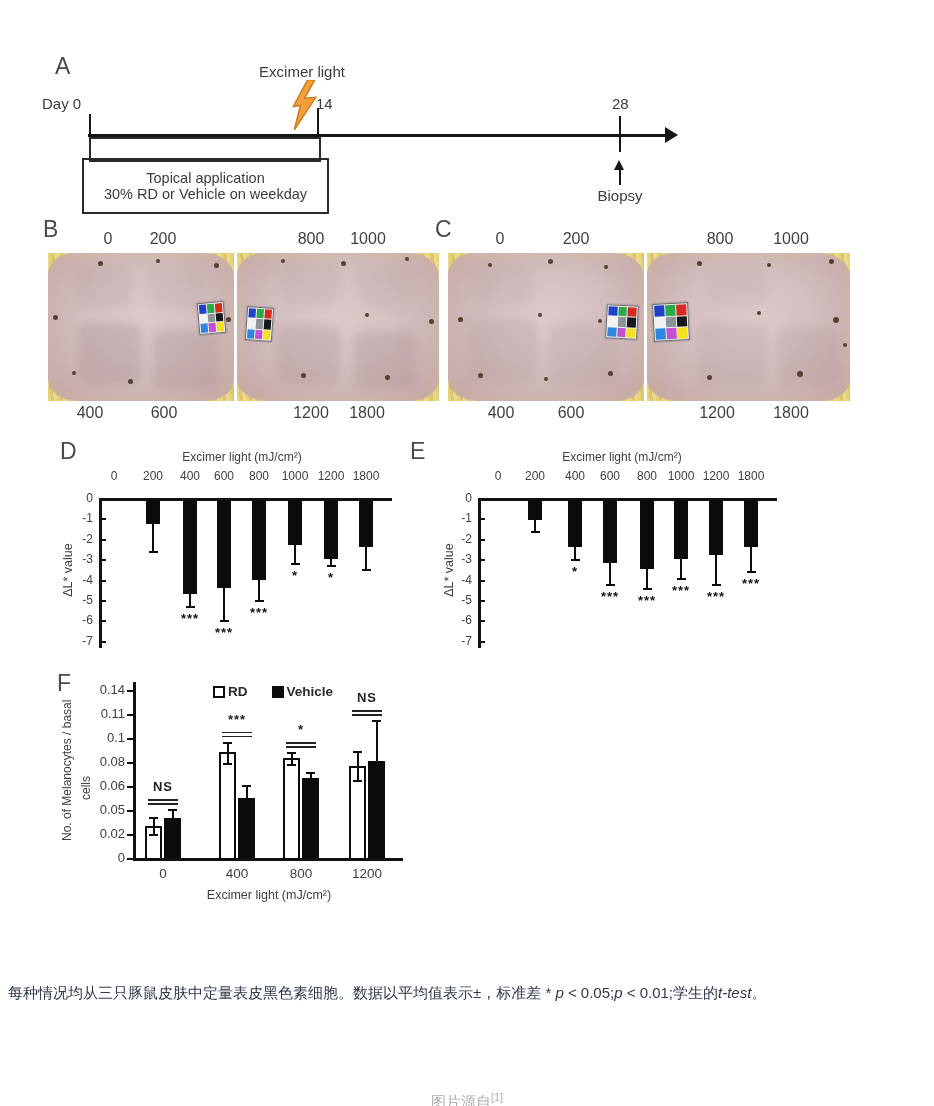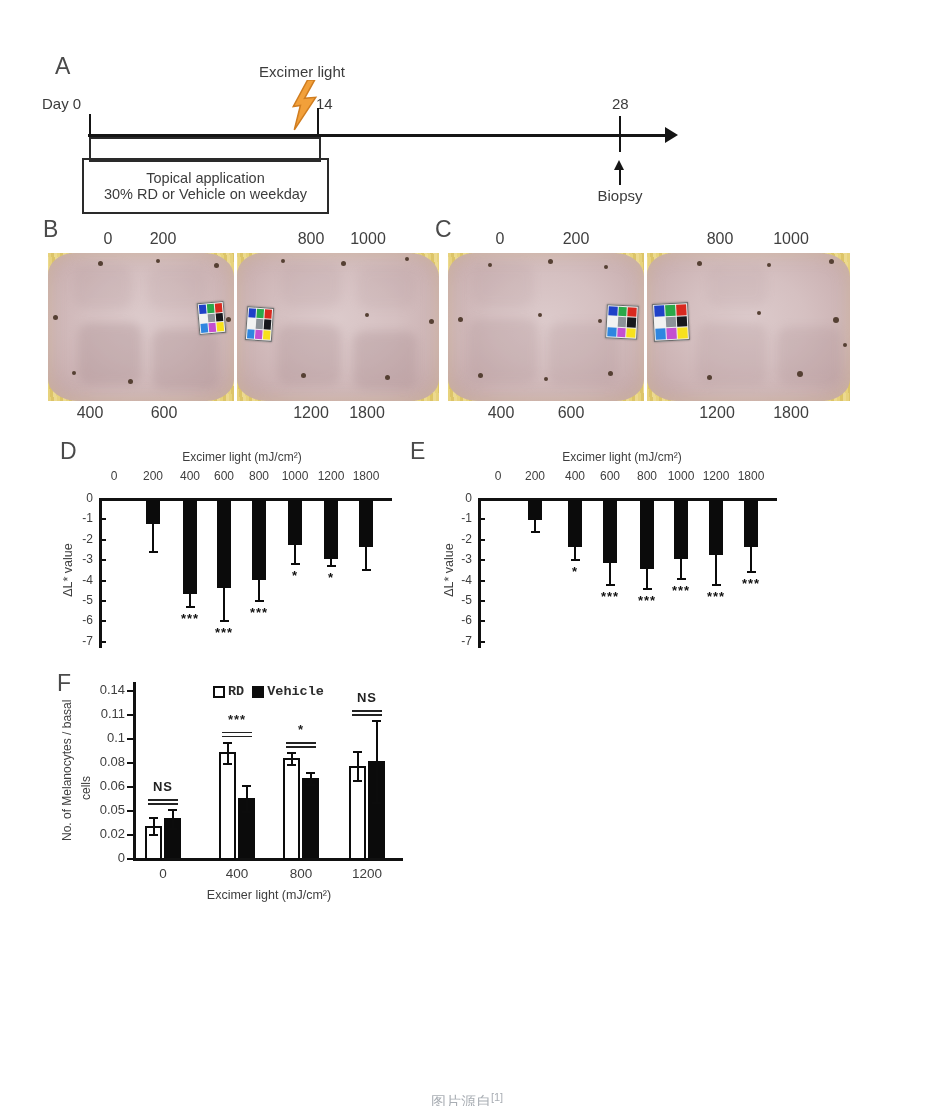--- a/index.html
+++ b/index.html
@@ -301,21 +301,21 @@
       <div class="abs2" style="left: 305px; top: 115.08px; width: 2px; height: 30.56px; background: rgb(11, 11, 11);"></div>
       <div class="abs2" style="left: 301.5px; top: 145.64px; width: 9px; height: 2px; background: rgb(11, 11, 11);"></div>
       <div class="abs2" style="left: 281px; top: 150.64px; width: 50px; text-align: center; font-weight: 700; font-size: 13px; color: rgb(17, 17, 17); letter-spacing: 1px;">***</div>
       <div class="abs2" style="left: 334px; top: 62px; width: 14px; height: 46.92px; background: rgb(11, 11, 11);"></div>
       <div class="abs2" style="left: 340px; top: 106.92px; width: 2px; height: 26.48px; background: rgb(11, 11, 11);"></div>
       <div class="abs2" style="left: 336.5px; top: 133.4px; width: 9px; height: 2px; background: rgb(11, 11, 11);"></div>
       <div class="abs2" style="left: 316px; top: 138.4px; width: 50px; text-align: center; font-weight: 700; font-size: 13px; color: rgb(17, 17, 17); letter-spacing: 1px;">***</div>
     </div>
   <div class="abs" id="chartF" style="left:55px;top:668px;width:430px;height:250px;">
       <div class="abs2" style="left: 2px; top: 2px; font-size: 23px; color: rgb(74, 74, 74);">F</div>
-      <div class="abs2" style="left: 158px; top: 16px; display: flex; gap: 8px; align-items: flex-start; font-family: Liberation Mono, monospace;">
+      <div class="abs2" style="left: 158px; top: 16px; display: flex; gap: 24px; align-items: flex-start;">
         <div class="abs2" style="position: static; display: flex; gap: 3px; align-items: center;">
           <div class="abs2" style="position: static; width: 8px; height: 8px; border: 2.5px solid rgb(12, 12, 12); background: rgb(255, 255, 255);"></div>
           <div class="abs2" style="position: static; font-size: 13.5px; font-weight: 700; color: rgb(44, 44, 44);">RD</div>
         </div>
         <div class="abs2" style="position: static; display: flex; gap: 3px; align-items: center;">
           <div class="abs2" style="position: static; width: 8px; height: 8px; border: 2.5px solid rgb(12, 12, 12); background: rgb(12, 12, 12);"></div>
           <div class="abs2" style="position: static; font-size: 13.5px; font-weight: 700; color: rgb(44, 44, 44);">Vehicle</div>
         </div>
       </div>
       <div class="abs2 ln" style="left: 78px; top: 14px; width: 2.5px; height: 178px;"></div>
@@ -383,17 +383,18 @@
       <div class="abs2" style="left: 317px; top: 52px; width: 9px; height: 2px; background: rgb(12, 12, 12); z-index: 3;"></div>
       <div class="abs2" style="left: 317px; top: 133.6px; width: 9px; height: 2px; background: rgb(12, 12, 12); z-index: 3;"></div>
       <div class="abs2" style="left: 297px; top: 42px; width: 30px; height: 1.8px; background: rgb(34, 34, 34);"></div>
       <div class="abs2" style="left: 297px; top: 46px; width: 30px; height: 1.8px; background: rgb(34, 34, 34);"></div>
       <div class="abs2" style="left: 287px; top: 22px; width: 50px; text-align: center; font-weight: 700; font-size: 13px; letter-spacing: 1px; color: rgb(34, 34, 34);">NS</div>
       <div class="abs2 tk" style="left: 284px; top: 198px; width: 56px; font-size: 13.5px;">1200</div>
       <div class="abs2 ct" style="left: 119px; top: 220px; width: 190px; font-size: 12.5px;">Excimer light (mJ/cm²)</div>
     </div>
 
   <div id="caption">
+    <div class="cap-line"><span>每种情况均从三只豚鼠皮肤中定量表皮黑色素细胞。数据以平均值表示±，标准差 * </span><i class="it">p</i><span> &lt; 0.05;</span><i class="it">p</i><span> &lt; 0.01;学生的</span><i class="it">t-test</i><span>。</span></div>
   </div>
 
   <div id="source-note"><span>图片源自</span><sup>[1]</sup></div>
 
 </div>
 
 </body></html>

